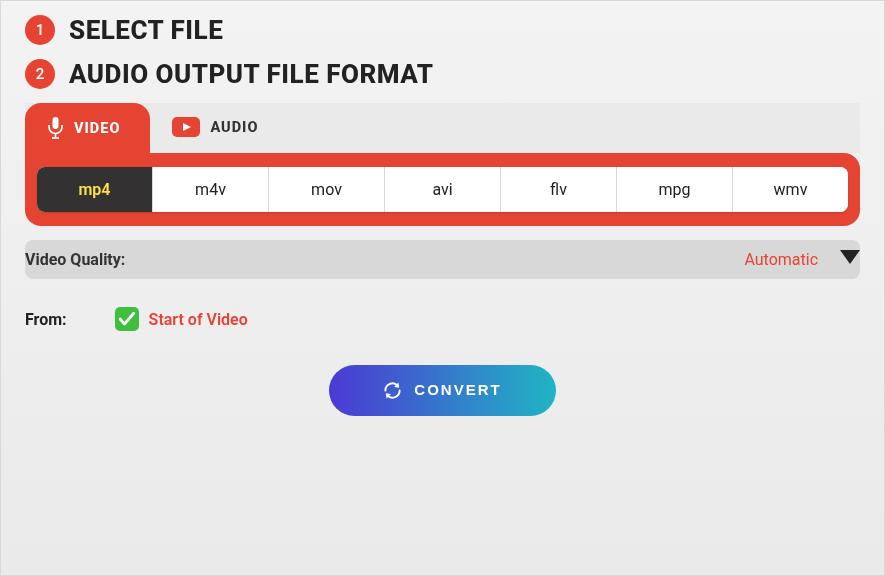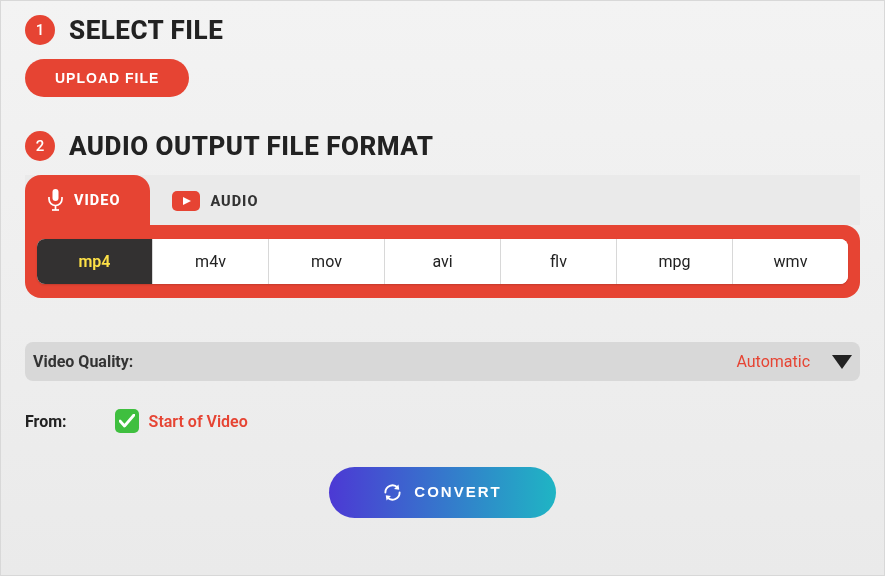--- a/index.html
+++ b/index.html
@@ -35,21 +35,21 @@
       border:none; border-radius:30px;
       font-size:14px; font-weight:700; letter-spacing:1px;
       cursor:pointer;
       margin-bottom:30px;
     }
 
     .step2 { margin-top:4px; }
 
     
     .tabs-row {
-      display:flex; align-items:flex-end; background:#eaeaea;
+      display:flex; align-items:flex-start; background:#eaeaea;
       border-bottom:none; margin-top:10px;
     }
     .tab {
       display:flex; align-items:center; gap:10px;
       padding:14px 30px 14px 22px;
       font-weight:800; font-size:14.5px; letter-spacing:1px;
       cursor:pointer; border-radius:16px 16px 0 0;
       color:#333;
     }
     .tab.active { background:#e64433; color:#fff; }
@@ -69,29 +69,29 @@
       font-size:16px; font-weight:400; color:#222;
       border-right:1px solid #d8d8d8; background:#fff; cursor:pointer;
     }
     .format-cell:last-child { border-right:none; }
     .format-cell.selected {
       background:#333131; color:#fde047; font-weight:600;
     }
 
     
     .quality-bar {
-      margin-top:44px;
+      margin-top:14px;
       background:#d8d8d8;
       border-radius:8px;
-      padding:10px 8px;
+      padding:10px 0;
       display:flex; align-items:center; justify-content:space-between;
     }
     .quality-label { font-size:16px; font-weight:700; color:#333; }
     .quality-value-wrap {
-      display:flex; align-items:center; gap:22px; cursor:pointer;
+      display:flex; align-items:flex-start; gap:22px; cursor:pointer;
     }
     .quality-value { color:#e64433; font-size:16px; font-weight:400; }
     .triangle-down {
       width:0; height:0;
       border-left:10px solid transparent;
       border-right:10px solid transparent;
       border-top:14px solid #222;
     }
 
     
@@ -128,21 +128,20 @@
 </head>
 <body>
 
 <div class="container">
 
   
   <div class="step-header">
     <div class="step-circle">1</div>
     <div class="step-title">SELECT FILE</div>
   </div>
-  <button class="upload-btn">UPLOAD FILE</button>
 
   
   <div class="step2">
     <div class="step-header">
       <div class="step-circle">2</div>
       <div class="step-title">AUDIO OUTPUT FILE FORMAT</div>
     </div>
 
     <div class="tabs-row">
       <div class="tab active">

